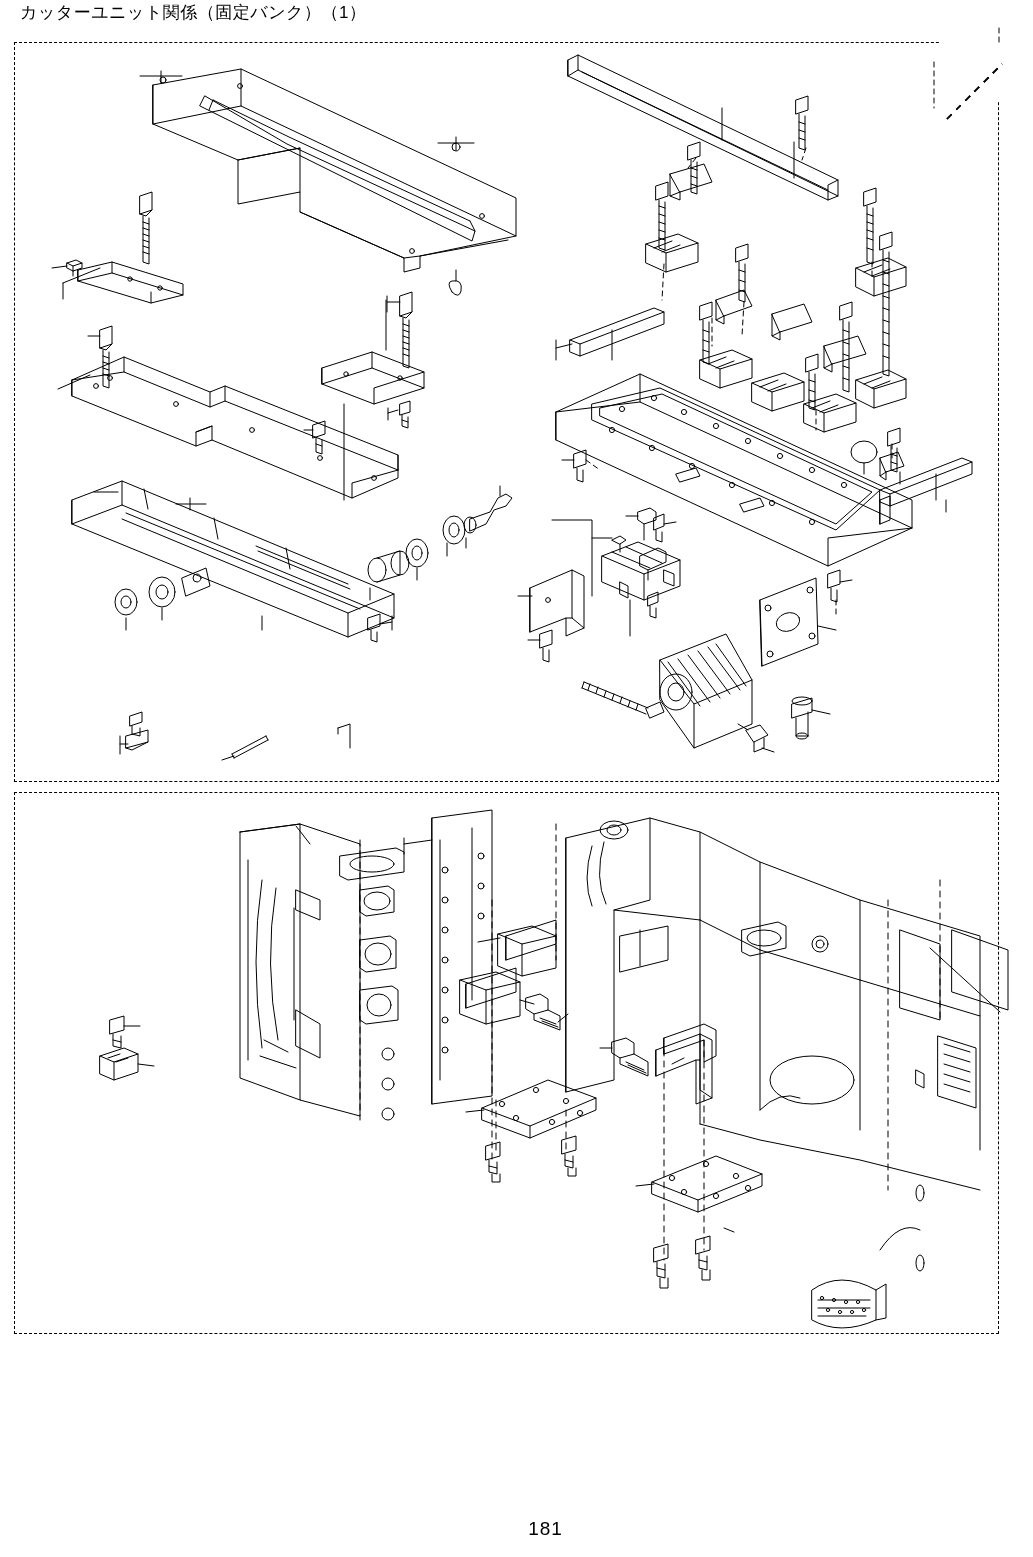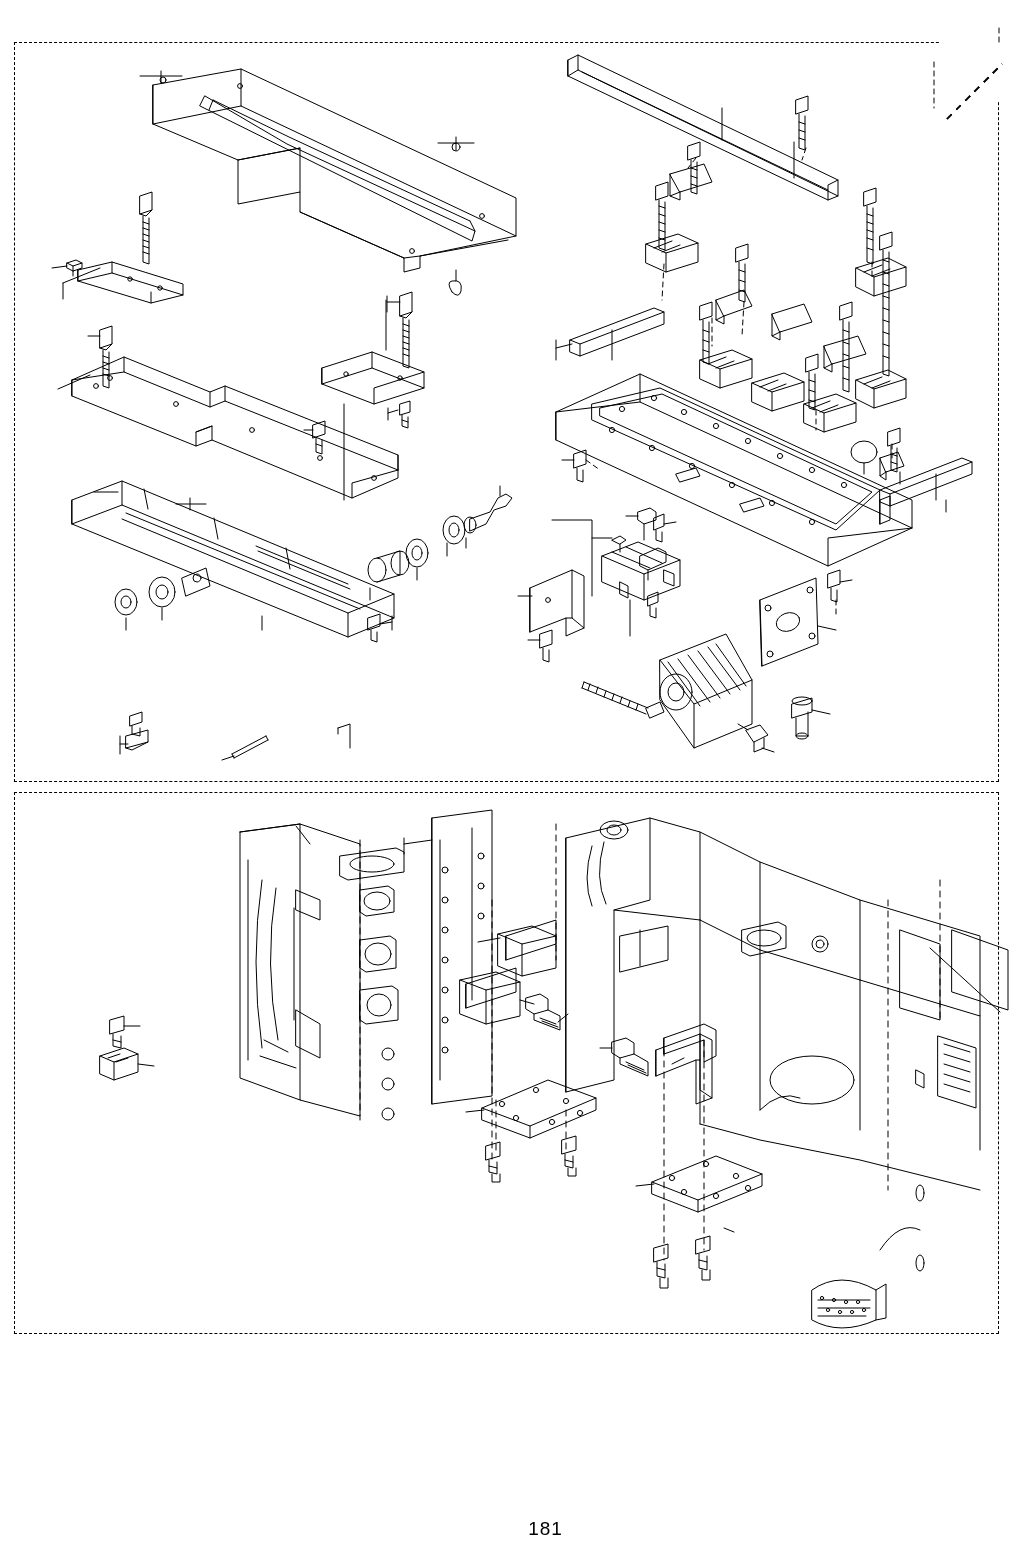--- a/index.html
+++ b/index.html
@@ -86,20 +86,21 @@
   }
   svg.art * {
     vector-effect: non-scaling-stroke;
   }
 </style>
 </head>
 <body>
 
 <div class="page">
 
+  <div id="page-title">カッターユニット関係（固定バンク）（1）</div>
 
   <div class="panel" id="panel-upper">
     <div class="notch-mask"></div>
     <div class="notch-line"></div>
   </div>
 
   <div class="panel" id="panel-lower"></div>
 
   <svg class="art" viewBox="0 0 1033 1557">
     <g fill="none" stroke="#000" stroke-width="1" stroke-linejoin="round" stroke-linecap="round">

